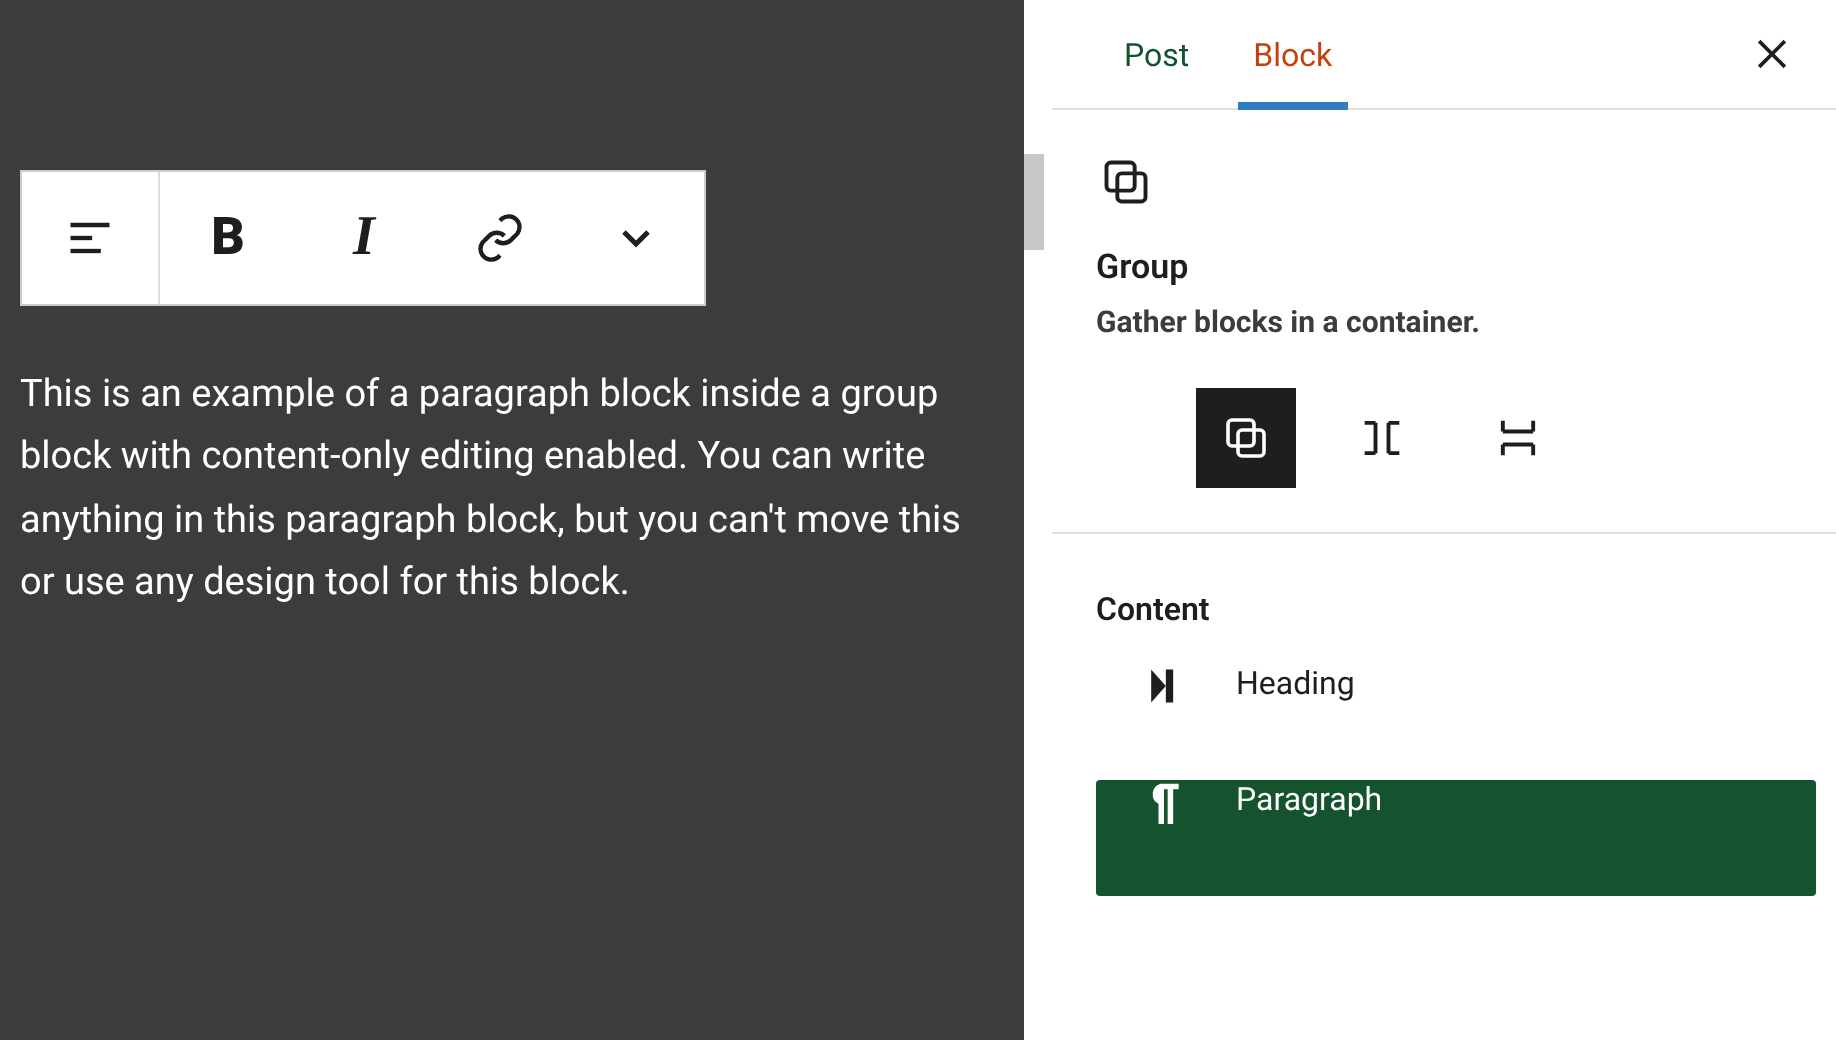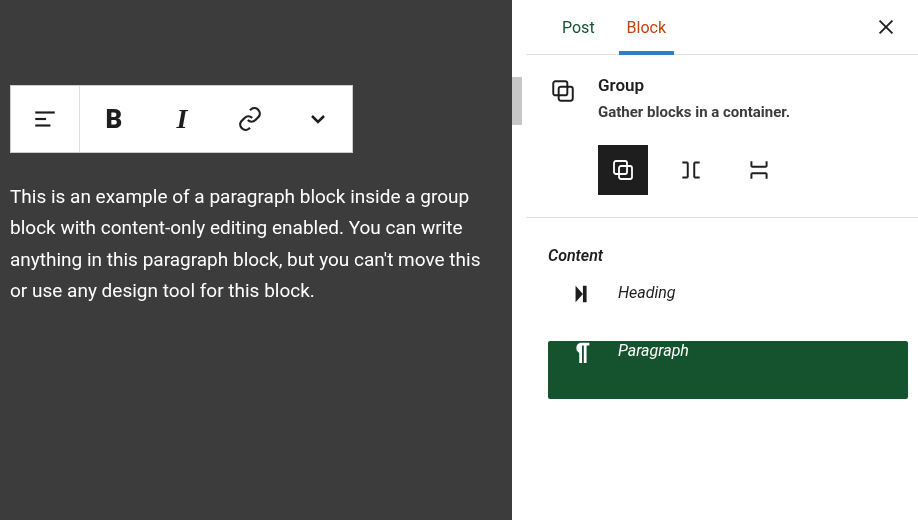--- a/index.html
+++ b/index.html
@@ -109,20 +109,21 @@
     font-size: 22px;
     cursor: pointer;
   }
   .panel-section {
     padding: 20px 22px 22px 22px;
     border-bottom: 1px solid #e0e0e0;
   }
   .block-header {
     display: flex;
     gap: 20px;
+    flex-direction: column;
   }
   .block-icon {
     width: 30px;
     display: flex;
     justify-content: center;
     padding-top: 3px;
   }
   .block-title {
     font-size: 17px;
     font-weight: 600;
@@ -143,21 +144,20 @@
     width: 50px; height: 50px;
     display: flex; align-items: center; justify-content: center;
     cursor: pointer;
   }
   .var-btn.selected {
     background: #1e1e1e;
     color: #fff;
   }
   .content-section {
     padding: 28px 10px 10px 22px;
-    font-style: italic;
   }
   .content-heading {
     font-size: 16px;
     font-weight: 600;
     margin-bottom: 18px;
   }
   .content-item {
     display: flex;
     align-items: flex-start;
     gap: 22px;

